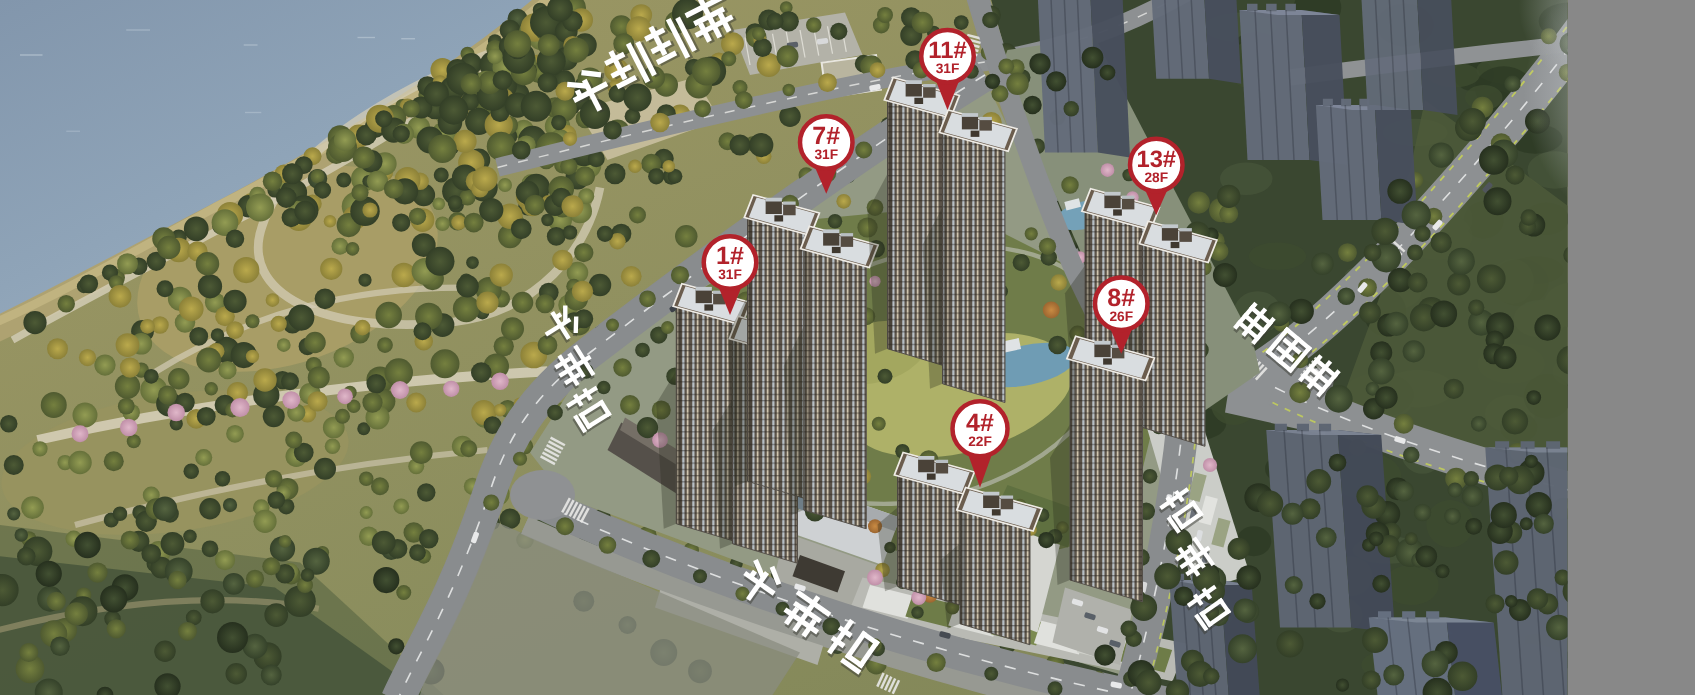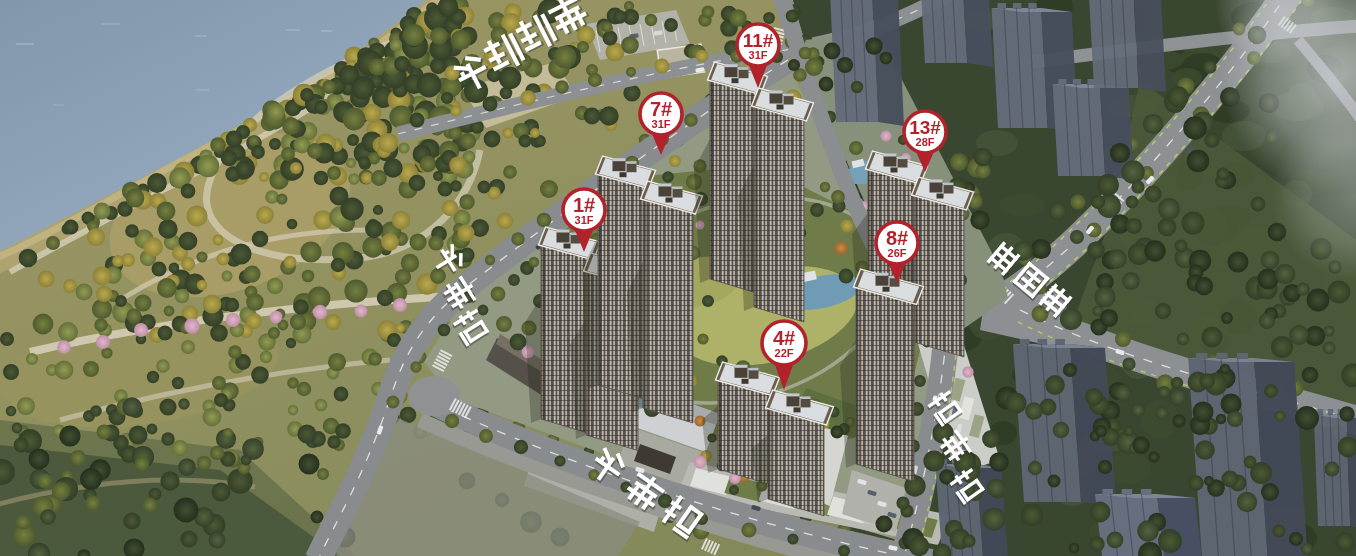--- a/index.html
+++ b/index.html
@@ -1,13 +1,13 @@
 <!DOCTYPE html>
 <html><head><meta charset="utf-8"><title>Aerial</title>
-<style>html,body{margin:0;padding:0;background:#888;} #stage{width:1356px;height:556px;overflow:hidden;position:relative;}</style>
+<style>html,body{margin:0;padding:0;background:#888;} #stage{width:1254px;height:556px;overflow:hidden;position:relative;}</style>
 </head><body>
 <div id="stage"><svg width="1356" height="556" viewBox="0 0 1356 556" font-family="Liberation Sans, sans-serif">
       <defs>
 <radialGradient id="tdark">
           <stop offset="0%" stop-color="#4d5a35"></stop>
           <stop offset="100%" stop-color="#333f27"></stop>
         </radialGradient>
 <radialGradient id="tolive">
           <stop offset="0%" stop-color="#75803f"></stop>
           <stop offset="100%" stop-color="#4f5a30"></stop>

